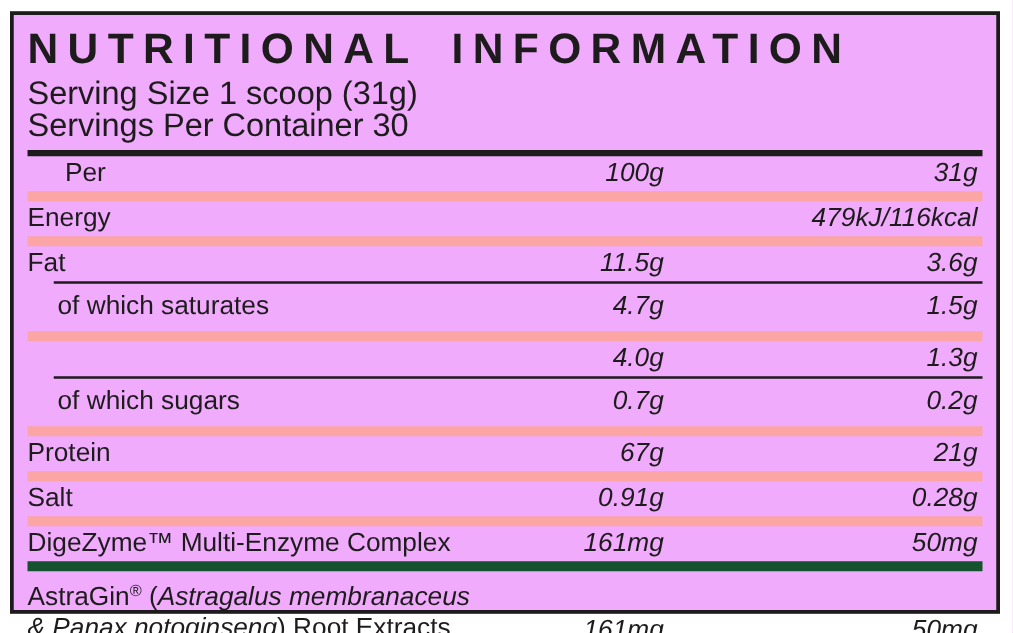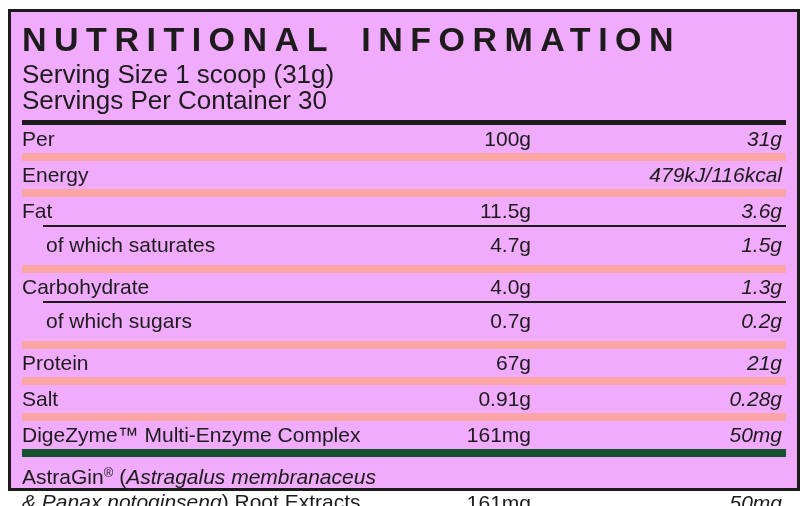--- a/index.html
+++ b/index.html
@@ -36,38 +36,38 @@
   .thick-bar { height: 5px; background: #1d1b1c; margin-top: 7px; }
 
   .trow {
     position: relative;
     height: 28px;
     display: flex;
     align-items: center;
     font-size: 21px;
     border-top: 8px solid #fca5a5;
   }
-  .trow.first { border-top: none; }
+  .trow.first { border-top: none; margin-left: 30px; }
   .trow.sub { border-top: none; height: 40px; }
   .trow.sub::before {
     content: "";
     position: absolute;
     left: 21px; right: 0; top: 0;
     height: 2px;
     background: #1d1b1c;
   }
   .trow.sub .nname { padding-left: 24px; }
   .nname { white-space: nowrap; }
   .v1, .v2 {
     position: absolute;
     top: 50%;
     transform: translateY(-50%);
     white-space: nowrap;
   }
-  .v1 { right: 255px; }
+  .v1 { right: 255px; font-style: italic; }
   .v2 { right: 4px; font-style: italic; }
 
   .section-row { height: 32px; }
   .ing-row { height: 28px; }
 
   .astra-row {
     position: relative;
     border-top: 8px solid #14532d;
     padding: 3px 0 8px 0;
     font-size: 21px;
@@ -105,21 +105,20 @@
     <span class="v2">3.6g</span>
   </div>
 
   <div class="trow sub">
     <span class="nname">of which saturates</span>
     <span class="v1">4.7g</span>
     <span class="v2">1.5g</span>
   </div>
 
   <div class="trow">
-    <span class="nname">Carbohydrate</span>
     <span class="v1">4.0g</span>
     <span class="v2">1.3g</span>
   </div>
 
   <div class="trow sub">
     <span class="nname">of which sugars</span>
     <span class="v1">0.7g</span>
     <span class="v2">0.2g</span>
   </div>
 

